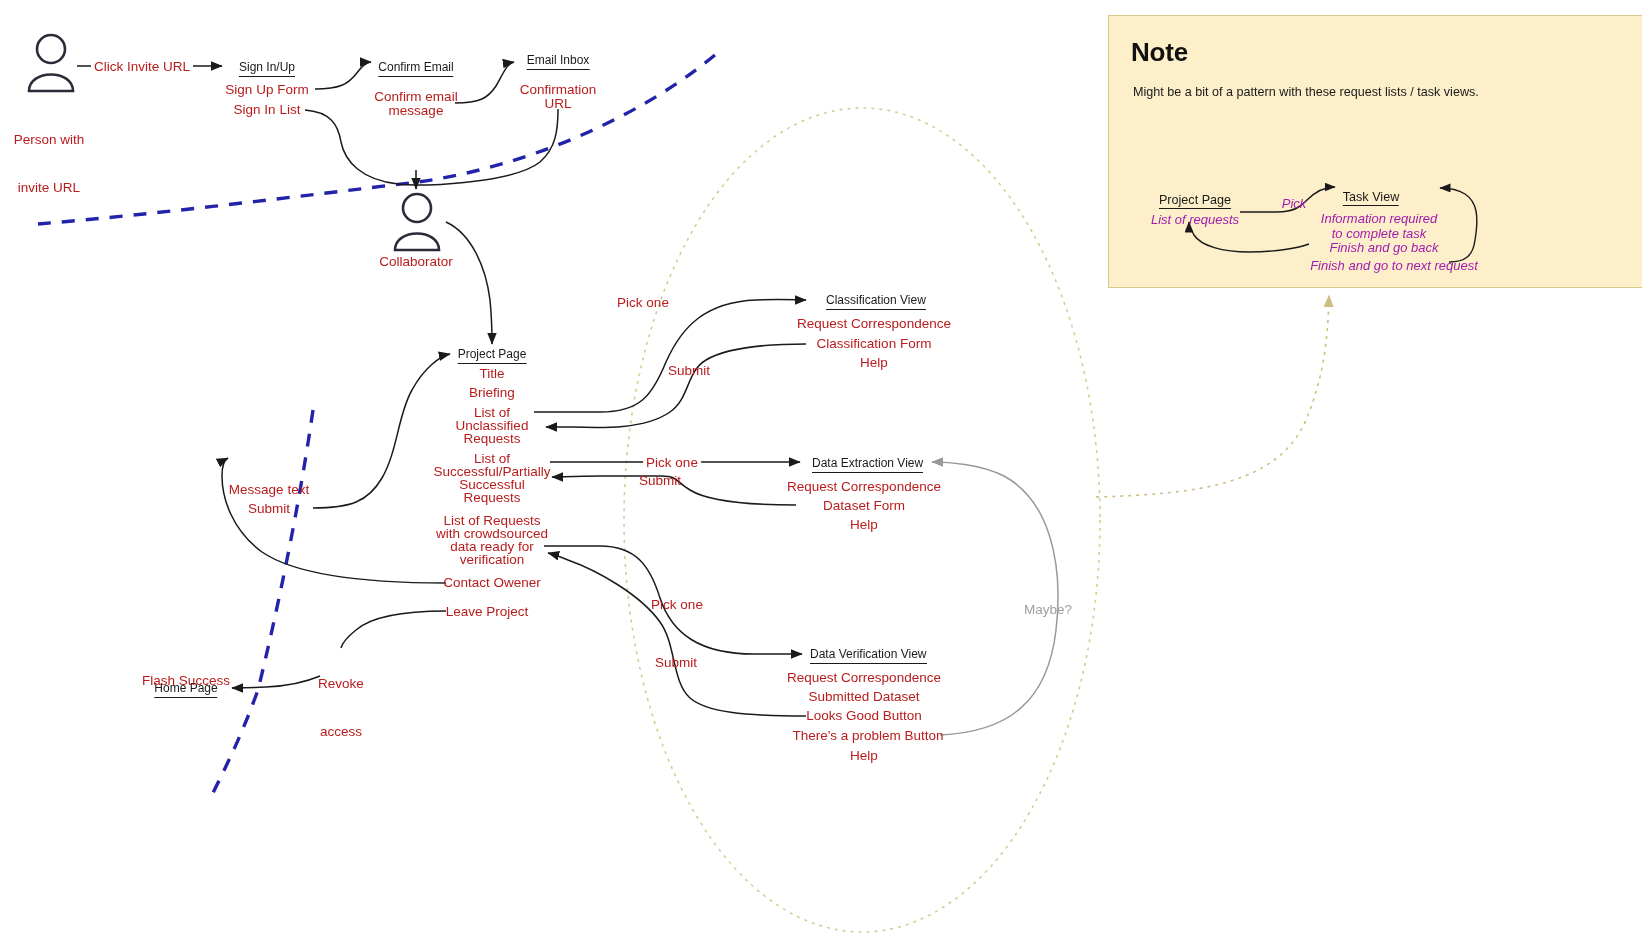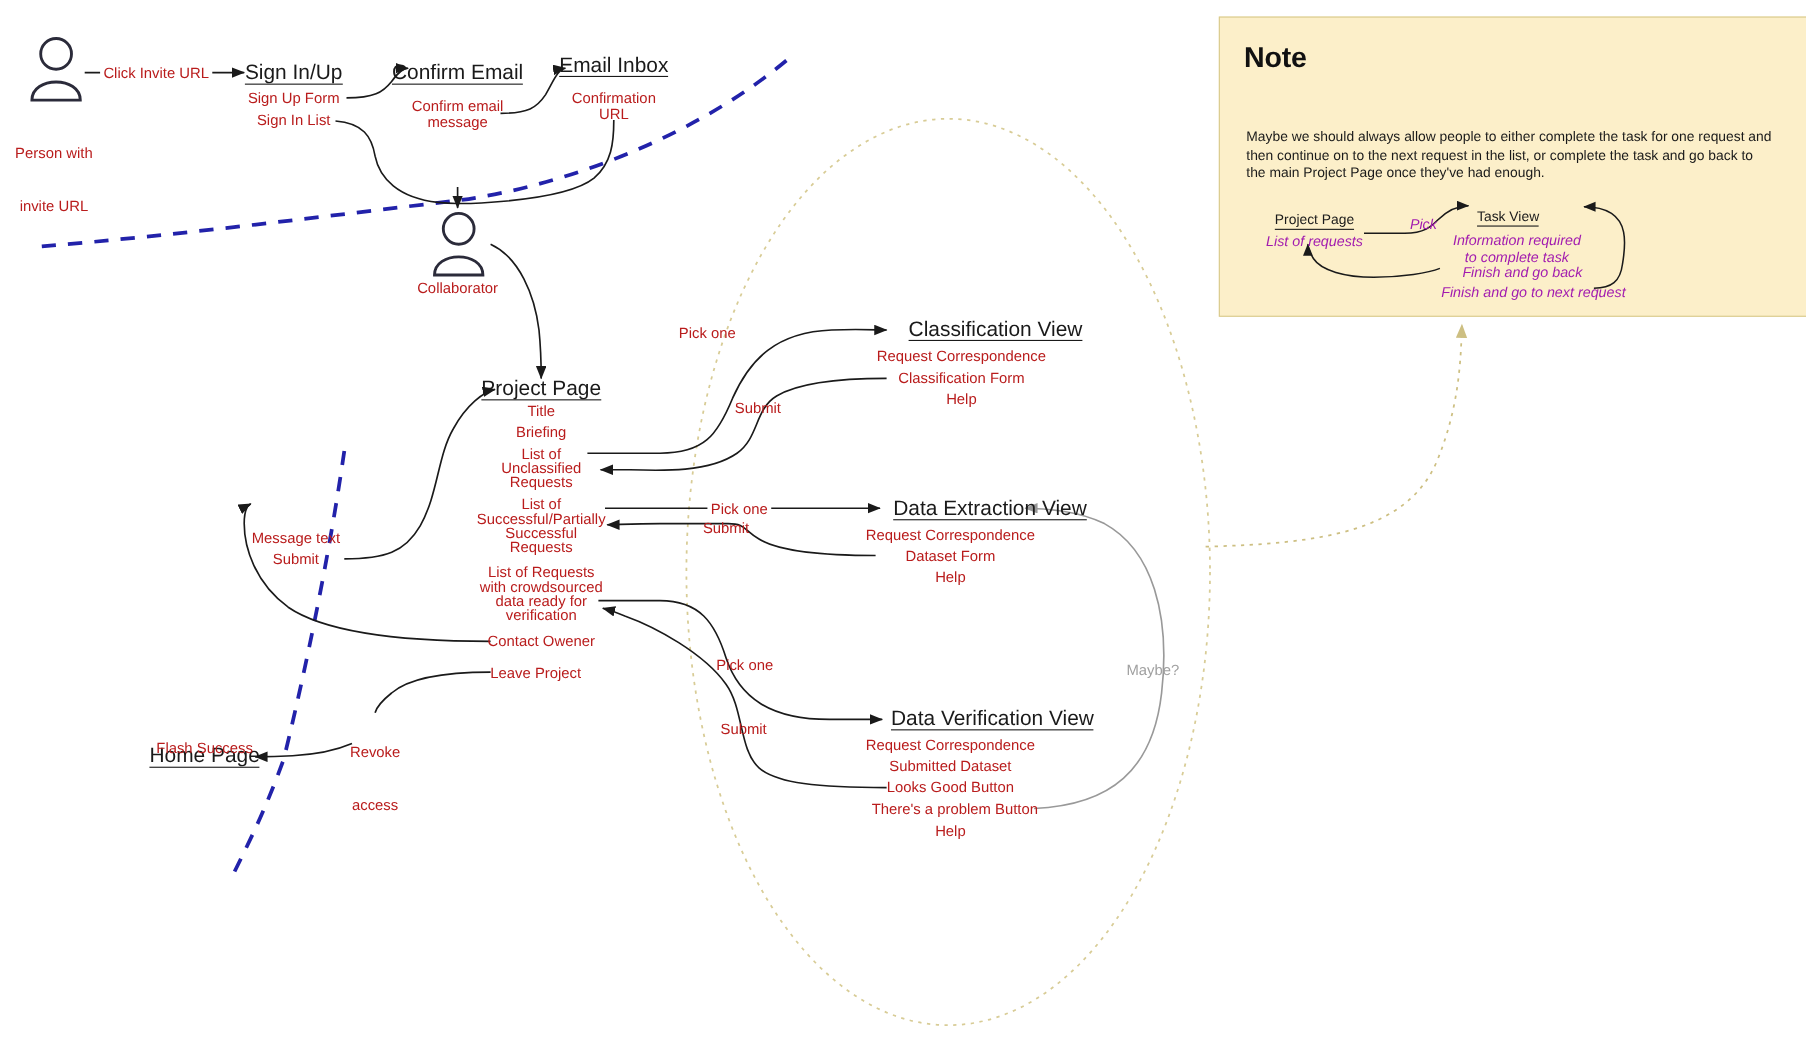--- a/index.html
+++ b/index.html
@@ -29,21 +29,21 @@
   .lbl {
     position: absolute;
     font-size: 13.5px;
     line-height: 16px;
     color: #b91c1c;
     white-space: pre;
   }
   .lbl.c  { transform: translateX(-50%); text-align: center; }
   .node-title {
     position: absolute;
-    font-size: 19px;
+    font-size: 12px;
     line-height: 16px;
     color: #1a1a1a;
     white-space: pre;
     border-bottom: 1.4px solid #1a1a1a;
     padding-bottom: 1px;
   }
   .node-title.c { transform: translateX(-50%); text-align: center; }
   .node-two-line {
     position: absolute;
     font-size: 13.5px;
@@ -283,21 +283,21 @@
 
       <path d="M131,196 L168,196 C186,196 192,190 198,184 C206,176 214,171 226,171" fill="none" stroke="#1a1a1a" stroke-width="1.4" marker-end="url(#nah)"></path>
 
       <path d="M200,228 C190,232 166,236 140,236 C114,236 92,230 85,219 C82,214 80,210 80,206" fill="none" stroke="#1a1a1a" stroke-width="1.4" marker-end="url(#nah)"></path>
 
       <path d="M340,246 C356,246 364,240 366,224 C370,200 368,186 356,178 C348,173 338,172 331,172" fill="none" stroke="#1a1a1a" stroke-width="1.4" marker-end="url(#nah)"></path>
     </svg>
 
     <div id="note-heading">Note</div>
 
-    <div class="note-para" style="left:24px; top:100px;">Maybe we should always allow people to either complete the task for one request and then continue on to the next request in the list, or complete the task and go back to the main Project Page once they've had enough.</div>
+    <div class="note-para" style="left:24px; top:68px;">Might be a bit of a pattern with these request lists / task views.</div>
 
     <div class="nnode" style="left:86px; top:177px;">Project Page</div>
     <div class="nlbl c" style="left:86px; top:196px;">List of requests</div>
 
     <div class="nlbl c" style="left:185px; top:180px;">Pick</div>
 
     <div class="nnode" style="left:262px; top:174px;">Task View</div>
     <div class="nlbl c" style="left:270px; top:195px;">Information required</div>
     <div class="nlbl c" style="left:270px; top:210px;">to complete task</div>
 

